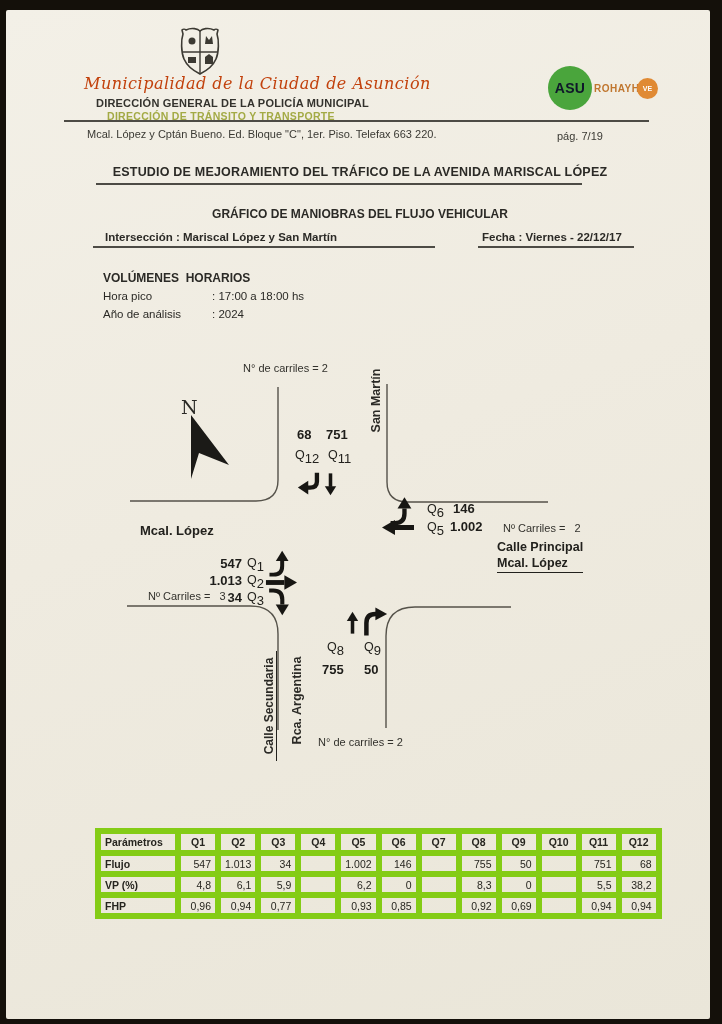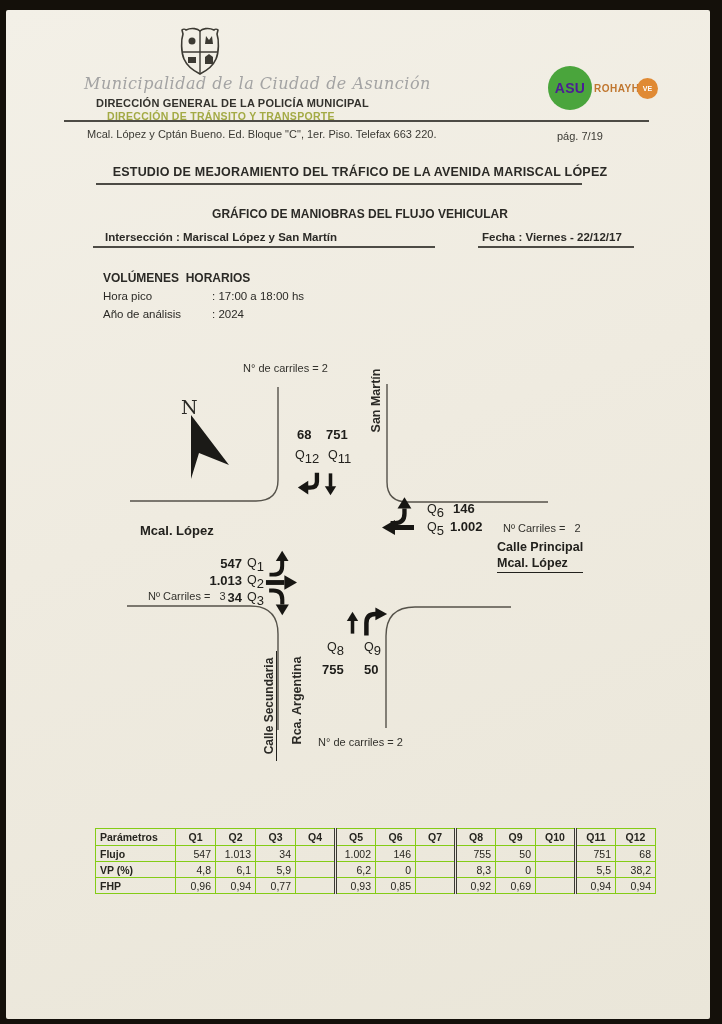--- a/index.html
+++ b/index.html
@@ -7,26 +7,26 @@
          font-family:"Liberation Sans",sans-serif;color:#2b2a26;}
   .paper{position:absolute;left:6px;top:10px;width:704px;height:1009px;border-radius:2px;
          background:linear-gradient(160deg,#f3f0e7 0%,#efebe0 45%,#eae6d9 100%);
          box-shadow:0 0 14px rgba(0,0,0,.6) inset 0 0 0 0;}
   .content{position:absolute;left:0;top:0;width:722px;height:1024px;}
   .abs{position:absolute;}
   .b{font-weight:bold;}
   .pre{white-space:pre;}
   .rule{position:absolute;background:#4d4b45;height:1.5px;}
   
-  .script-title{font-family:"DejaVu Serif",serif;font-style:italic;font-size:16px;color:#a3a3a3;letter-spacing:.5px;}
+  .script-title{font-family:"DejaVu Serif",serif;font-style:italic;font-size:16px;color:#c2410c;letter-spacing:.5px;}
   .dg{font-size:11px;letter-spacing:.2px;color:#33322d;}
   .dt{font-size:10.5px;letter-spacing:.3px;}
   .addr{font-size:11px;color:#3a3933;}
   .asu-circle{position:absolute;width:44px;height:44px;border-radius:50%;
-      display:flex;align-items:center;justify-content:center;color:#4c1d95;font-weight:bold;font-size:14px;letter-spacing:.3px;}
+      display:flex;align-items:center;justify-content:center;color:#0f172a;font-weight:bold;font-size:14px;letter-spacing:.3px;}
   .ve-circle{position:absolute;width:21px;height:21px;border-radius:50%;
       display:flex;align-items:center;justify-content:center;color:#fff;font-weight:bold;font-size:7px;}
   
   .t-main{font-size:12.5px;letter-spacing:.2px;text-align:center;}
   .t-sub{font-size:12px;text-align:center;margin-top:13px;}
   .t-row{font-size:11.5px;}
   
   .vol-h{font-size:12px;}
   .vol-t{font-size:11.5px;}
   
@@ -34,21 +34,21 @@
   .vtext{display:flex;align-items:center;justify-content:center;transform:rotate(-90deg);font-weight:bold;}
   .qv{font-size:13px;font-weight:bold;color:#1e1d1a;}
   .ql{font-size:12.5px;color:#22211d;}
   .ql sub{font-size:13px;}
   .street{font-size:13px;font-weight:bold;color:#22211d;}
   svg.arrow *{fill:#171613;}
   svg.arrow path.shaft{fill:none;stroke:#171613;stroke-width:5;}
   
   table.params{position:absolute;left:95px;top:828px;border-collapse:collapse;table-layout:fixed;
       font-size:10.5px;color:#26251f;background:transparent;}
-  table.params td,table.params th{border:1px solid #84cc16;padding:0 4px;height:15px;overflow:hidden;margin-top:19px;}
+  table.params td,table.params th{border:6px solid #84cc16;padding:0 4px;height:15px;overflow:hidden;margin-top:19px;}
   table.params th{font-weight:bold;text-align:center;height:16px;}
   table.params th.pcol{text-align:left;}
   table.params td.lbl{font-weight:bold;text-align:left;}
   table.params td{text-align:right;}
   table.params td.dbl,table.params th.dbl{border-right:3px double #3c3a34;}
 </style>
 </head>
 <body>
 
 <div class="stage">

